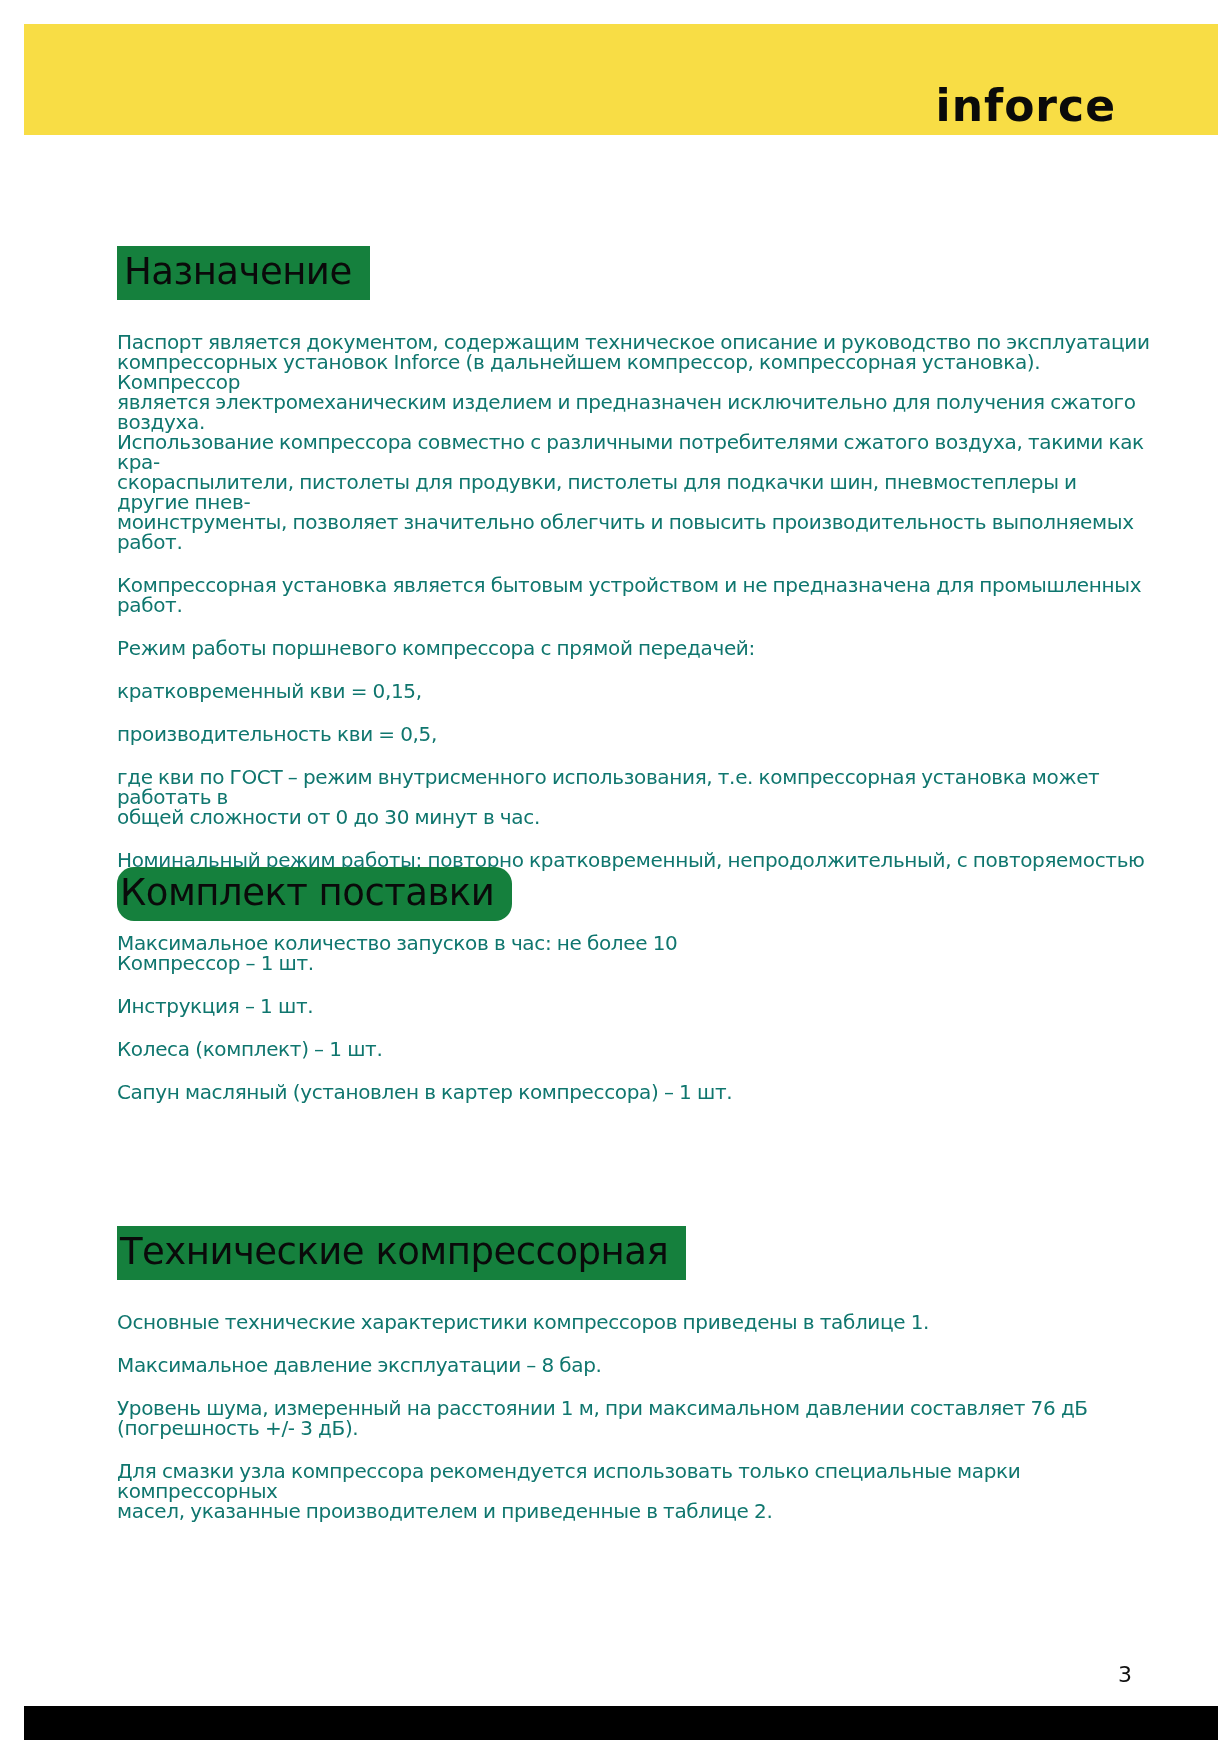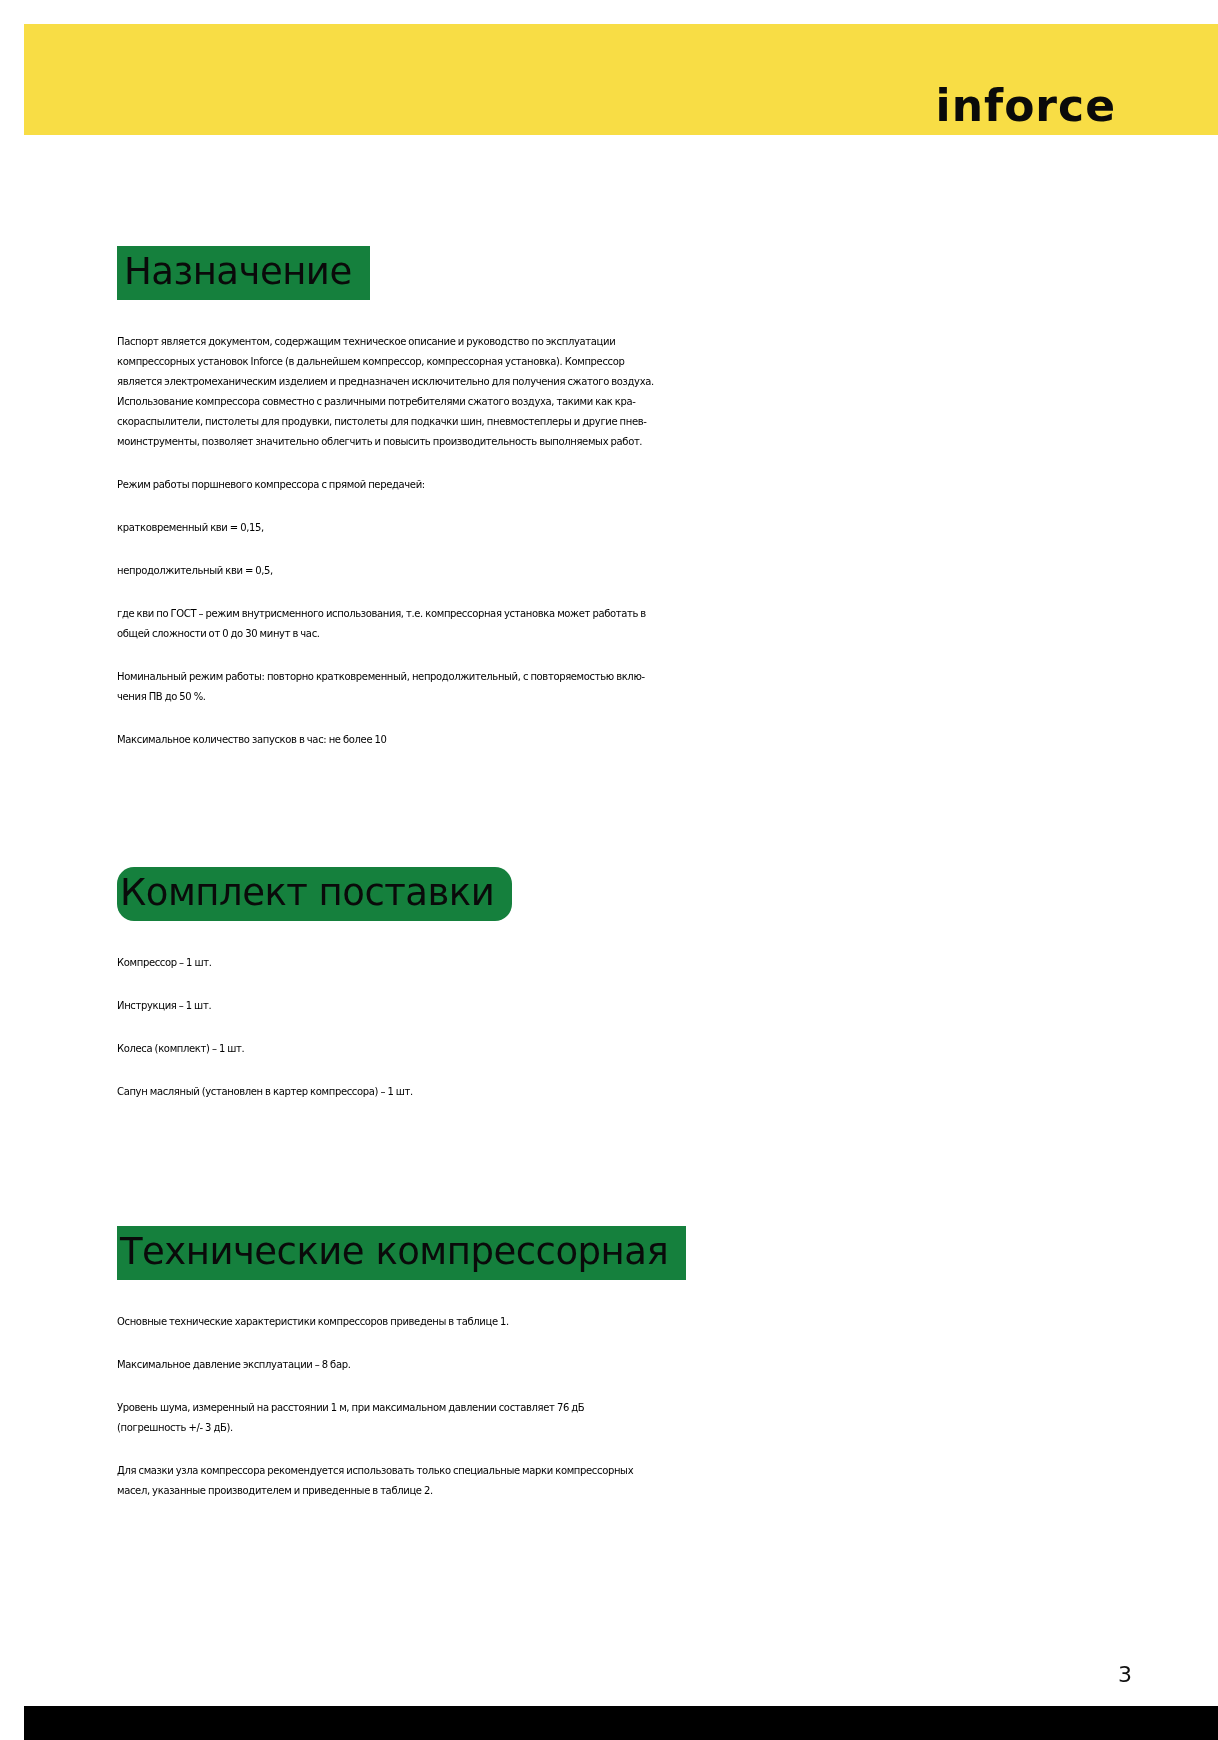--- a/index.html
+++ b/index.html
@@ -2,43 +2,44 @@
 <html><head>
   <meta charset="utf-8">
   <style>
     * { margin: 8px; padding: 0; box-sizing: border-box; }
     html, body { width: 1218px; height: 1740px; background: #ffffff; overflow: hidden; }
     body { position: relative; font-family: "DejaVu Sans", sans-serif; color: #111111; }
     .header-bar { position: absolute; left: 0; top: 0; width: 1218px; height: 111px; background: #f8dd45; }
     .logo { position: absolute; right: 118px; top: 52px; font-family: "DejaVu Sans", sans-serif; font-weight: bold; font-size: 44px; letter-spacing: 1px; color: #0a0a0a; line-height: 1; }
     .section { position: absolute; left: 85px; width: 1050px; }
     .heading { display: inline-block; background: #15803d; padding: 3px 18px 5px 7px; font-family: "DejaVu Sans", sans-serif; font-size: 37px; font-weight: normal; color: #0a0a0a; line-height: 46px; letter-spacing: -0.5px; }
-    .para { font-family: "DejaVu Sans", sans-serif; font-size: 10px; line-height: 20px; color: #000000; margin-top: 23px; letter-spacing: -0.35px; word-spacing: -0.5px; white-space: pre-line; }
+    .para { font-family: "DejaVu Sans", sans-serif; font-size: 20px; line-height: 20px; color: #0f766e; margin-top: 23px; letter-spacing: -0.35px; word-spacing: -0.5px; white-space: pre-line; }
     .para.first { margin-top: 24px; }
     .page-number { position: absolute; left: 1094px; top: 1638px; font-size: 22px; color: #111111; font-family: "DejaVu Sans", sans-serif; }
     .footer-bar { position: absolute; left: 0; top: 1682px; width: 1218px; height: 58px; background: #000000; }
   </style>
 </head>
 <body>
 
 <div class="header-bar">
   <div class="logo">inforce</div>
 </div>
 
 <div class="section" style="top:214px;">
   <h2 class="heading">Назначение</h2>
   <p class="para first">Паспорт является документом, содержащим техническое описание и руководство по эксплуатации
 компрессорных установок Inforce (в дальнейшем компрессор, компрессорная установка). Компрессор
 является электромеханическим изделием и предназначен исключительно для получения сжатого воздуха.
 Использование компрессора совместно с различными потребителями сжатого воздуха, такими как кра-
 скораспылители, пистолеты для продувки, пистолеты для подкачки шин, пневмостеплеры и другие пнев-
 моинструменты, позволяет значительно облегчить и повысить производительность выполняемых работ.</p>
+  <p class="para">Компрессорная установка является бытовым устройством и не предназначена для промышленных работ.</p>
   <p class="para">Режим работы поршневого компрессора с прямой передачей:</p>
   <p class="para">кратковременный кви = 0,15,</p>
-  <p class="para">непродолжительный кви = 0,5,</p>
+  <p class="para">производительность кви = 0,5,</p>
   <p class="para">где кви по ГОСТ – режим внутрисменного использования, т.е. компрессорная установка может работать в
 общей сложности от 0 до 30 минут в час.</p>
   <p class="para">Номинальный режим работы: повторно кратковременный, непродолжительный, с повторяемостью вклю-
 чения ПВ до 50 %.</p>
   <p class="para">Максимальное количество запусков в час: не более 10</p>
 </div>
 
 <div class="section" style="top:835px;">
   <h2 class="heading" style="padding-left:3px;border-radius:17px;">Комплект поставки</h2>
   <p class="para first">Компрессор – 1 шт.</p>

